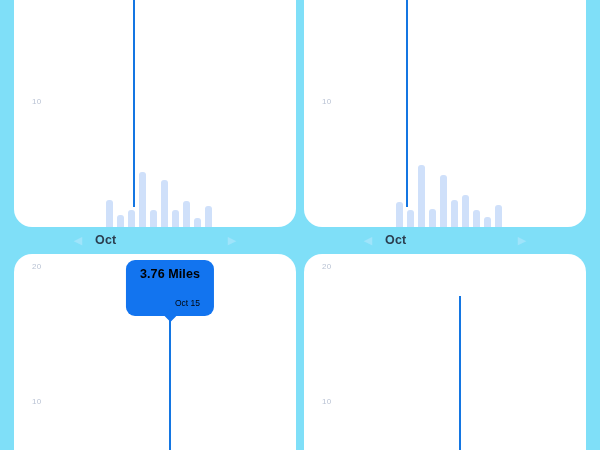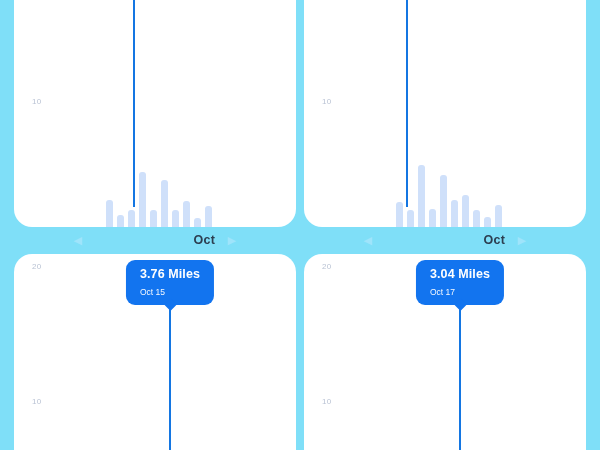--- a/index.html
+++ b/index.html
@@ -55,37 +55,37 @@
     width:2px;
     background:#1476e2;
   }
 
   
   .badge{
     position:absolute;
     background:#1274ef;
     border-radius:9px;
     padding:7px 14px 7px;
-    text-align:left;
-    color:#ffffff;
+    text-align:right;
+    color:#000000;
     white-space:nowrap;
     transform:translateX(-50%);
   }
   .badge .val{
     font-size:12.5px;
     font-weight:bold;
     line-height:14px;
     letter-spacing:.1px;
   }
   .badge .sub{
     font-size:8.5px;
     font-weight:normal;
     line-height:11px;
     opacity:.95;
-    margin-top:6px;
+    margin-top:17px;
   }
   .badge .tail{
     position:absolute;
     left:50%;bottom:-4px;
     width:9px;height:9px;
     margin-left:-4.5px;
     background:#1274ef;
     transform:rotate(45deg);
     border-radius:1px;
   }
@@ -103,21 +103,21 @@
     width:34px;text-align:center;
     font-size:11px;
     color:#9fe4fb;
     line-height:22px;
   }
   .monthnav .mlabel{
     font-size:12.5px;
     font-weight:bold;
     color:#2c3e50;
     min-width:120px;
-    text-align:right;
+    text-align:left;
     letter-spacing:.2px;
   }
 </style>
 </head>
 <body>
 
 <div class="stage">
 
   <div class="card" id="card-tl">
     <div class="plot">
@@ -200,21 +200,16 @@
       <div class="ylabel" style="left:18px;top:9px;">20</div>
       <div class="ylabel" style="left:18px;top:144px;">10</div>
 
       <div class="bars" style="height:435px;">
         
         
       </div>
 
       <div class="vline" style="left:155px;top:42px;height:393px;"></div>
 
-      <div class="badge" style="left:156px;top:6px;">
-        <div class="val">3.04 Miles</div>
-        <div class="sub">Oct 17</div>
-        <div class="tail"></div>
-      </div>
     </div>
   </div>
 
 </div>
 
 </body></html>

